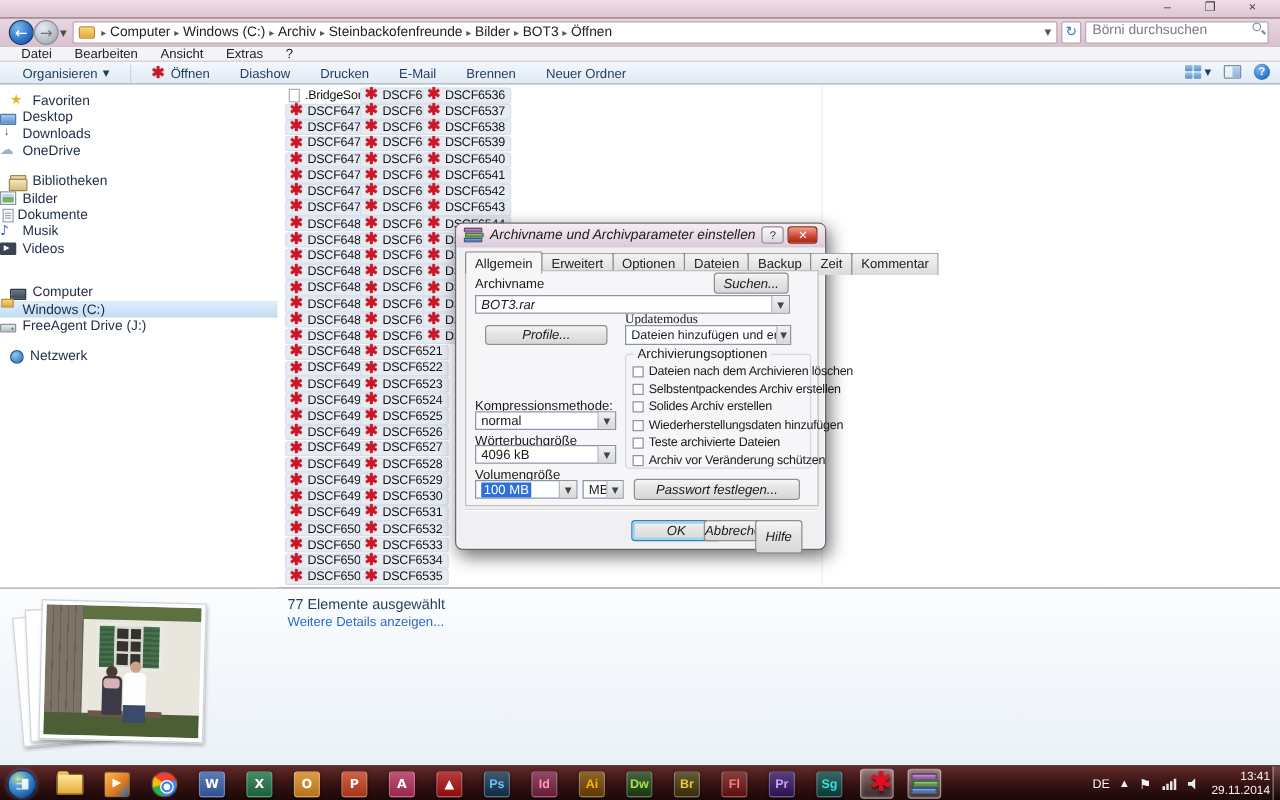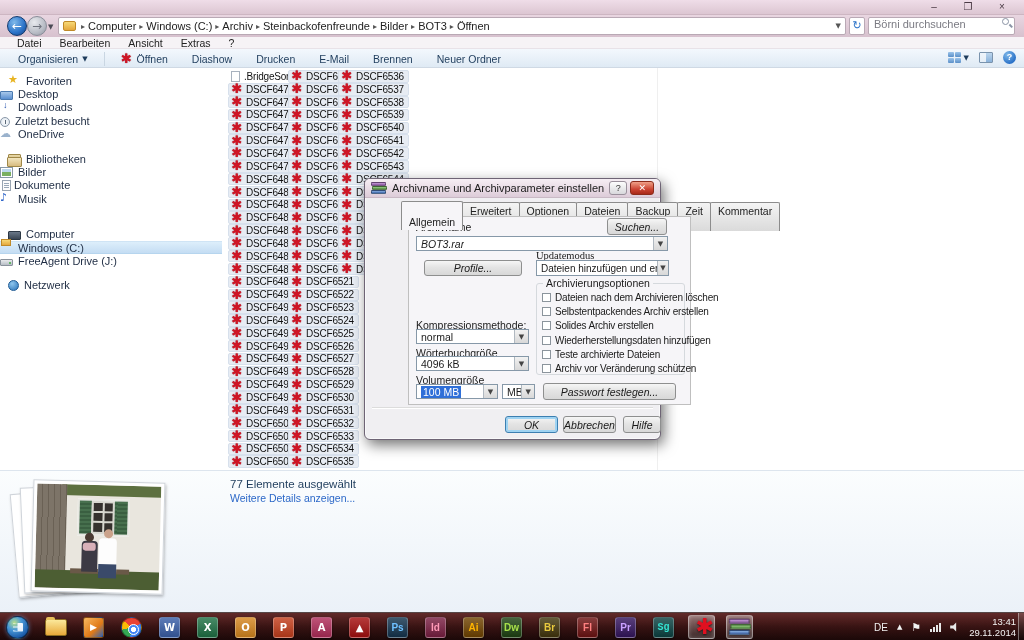--- a/index.html
+++ b/index.html
@@ -150,38 +150,38 @@
   .ph-p2::before { content:""; position:absolute; left:25%; top:-9px; width:9px; height:9px; border-radius:50%; background:#caa28a; }
   .ph-p2::after { content:""; position:absolute; left:0; bottom:-6px; width:100%; height:14px; background:#3a4a6a; }
 
   
   .dialog { position:absolute; left:364px; top:178px; width:297px; height:262px; z-index:50;
             background:#f0eff2; border:1px solid #6e6475; border-radius:6px;
             box-shadow:3px 5px 14px rgba(0,0,0,.55), inset 0 0 0 1px rgba(255,255,255,.6); }
   .dlg-title { position:absolute; left:0; top:0; right:0; height:19px; border-radius:5px 5px 0 0;
                background:linear-gradient(#f6eef4,#ddccd9); display:flex; align-items:center;
                padding:0 6px; gap:5px; border-bottom:1px solid #c9b9c5; }
-  .dlg-title-text { font-size:11px; color:#1a1a1a; white-space:nowrap; }
+  .dlg-title-text { font-size:11px; color:#1a1a1a; white-space:nowrap;font-style:italic; }
   .books { width:16px; height:13px; position:relative; flex:none; }
   .books i { position:absolute; left:0; width:15px; height:4px; border-radius:1px; border:1px solid rgba(0,0,0,.35); }
   .books i:nth-child(1) { top:0; background:linear-gradient(#c79ad6,#8a56a0); }
   .books i:nth-child(2) { top:4px; left:1px; background:linear-gradient(#9ed08a,#4e8a3c); }
   .books i:nth-child(3) { top:8px; background:linear-gradient(#8ab0e0,#3a62a8); }
   .dlg-btns { margin-left:auto; display:flex; gap:3px; }
   .dlg-help { width:18px; height:14px; border-radius:3px; background:linear-gradient(#fdfdfd,#d8d8dc);
               border:1px solid #9a909c; font-size:9px; text-align:center; line-height:13px; color:#333; }
   .dlg-close { width:24px; height:14px; border-radius:3px; background:linear-gradient(#f0a088,#cc4433 60%,#a82818);
                border:1px solid #8c2a1a; color:#fff; font-size:9px; text-align:center; line-height:13px; }
   .tabs { position:absolute; left:7px; top:23px; display:flex; }
   .tab { padding:2px 7px 2px; font-size:10.5px; border:1px solid #8c8c8c; border-bottom:none;
          background:linear-gradient(#f4f4f4,#dadada); margin-right:-1px; border-radius:2px 2px 0 0;
          color:#222; position:relative; }
-  .tab.active { background:#f6f5f8; z-index:2; padding-top:14px; top:-1px;margin-left:29px; }
+  .tab.active { background:#f6f5f8; z-index:2; padding-top:3px; top:-1px; }
   .tabpage { position:absolute; left:7px; top:37px; width:283px; height:189px;
-             border:1px solid #bfbfbf; background:#f6f5f8;margin-left:36px; }
+             border:1px solid #bfbfbf; background:#f6f5f8; }
   .dl { position:absolute; font-size:10.5px; color:#1a1a1a; white-space:nowrap; }
   .btn { position:absolute; background:linear-gradient(#f6f6f6,#e4e4e4 45%,#d8d8d8);
          border:1px solid #8e8f8f; border-radius:3px; font-size:10.5px; text-align:center; color:#1a1a1a;font-style:italic; }
   .btn-default { box-shadow:0 0 0 2px #9fd3f2 inset; border-color:#3c7fb1; }
   .combo { position:absolute; background:#fff; border:1px solid #8698a8; display:flex; align-items:center;
            font-size:10.5px; padding-left:4px; }
   .combo .dd { margin-left:auto; width:14px; align-self:stretch; background:linear-gradient(#f2f2f2,#d8d8d8);
                border-left:1px solid #b0b8c0; text-align:center; font-size:7px; line-height:14px; color:#444; }
   .combo .val { white-space:nowrap; overflow:hidden; }
   .hl { background:#2f6fd8; color:#fff; padding:0 2px; }
@@ -357,24 +357,20 @@
           </div>
           <div class="sb-item">
             <span class="ic ic-desktop"></span>
             <span>Desktop</span>
           </div>
           <div class="sb-item">
             <span class="ic ic-downloads"></span>
             <span>Downloads</span>
           </div>
           <div class="sb-item">
-            <span class="ic ic-clock"></span>
-            <span>Zuletzt besucht</span>
-          </div>
-          <div class="sb-item">
             <span class="ic ic-cloud">
               <span class="g">☁</span>
             </span>
             <span>OneDrive</span>
           </div>
           <div class="sb-gap"></div>
           <div class="sb-item sb-root">
             <span class="ic ic-lib"></span>
             <span>Bibliotheken</span>
           </div>
@@ -384,20 +380,24 @@
           </div>
           <div class="sb-item">
             <span class="ic ic-docs"></span>
             <span>Dokumente</span>
           </div>
           <div class="sb-item">
             <span class="ic ic-music">
               <span class="g">♪</span>
             </span>
             <span>Musik</span>
+          </div>
+          <div class="sb-item">
+            <span class="ic ic-videos"></span>
+            <span>Videos</span>
           </div>
           <div class="sb-gap"></div>
           <div class="sb-gap"></div>
           <div class="sb-item sb-root">
             <span class="ic ic-computer"></span>
             <span>Computer</span>
           </div>
           <div class="sb-item sb-sel">
             <span class="ic ic-drive-c"></span>
             <span>Windows (C:)</span>
@@ -1008,23 +1008,23 @@
         <span class="dd glyph">▼</span>
       </div>
       <div class="combo" style="left:93px; top:167px; width:33px; height:15px;">
         <span class="val">MB</span>
         <span class="dd glyph">▼</span>
       </div>
       <button class="btn" style="left:134px; top:166px; width:133px; height:17px;">Passwort festlegen...</button>
     </div>
 
     <div class="dlg-sep"></div>
-    <button class="btn btn-default" style="left:140px; top:237px; width:53px; height:17px;">OK</button>
+    <button class="btn btn-default" style="left:140px; top:237px; width:72px; height:17px;">OK</button>
     <button class="btn" style="left:198px; top:237px; width:53px; height:17px;">Abbrechen</button>
-    <button class="btn" style="left:258px; top:237px; width:38px; height:17px;">Hilfe</button>
+    <button class="btn" style="left:239px; top:237px; width:38px; height:27px;">Hilfe</button>
   </div>
 
   <div class="taskbar">
     <div class="tb-icons" id="tb-icons">
         <span class="tb-slot">
           <span class="orb-start"></span>
         </span>
         <span class="tb-slot">
           <span class="tile-folder"></span>
         </span>
@@ -1067,21 +1067,21 @@
         <span class="tb-slot">
           <span class="app-tile" style="background: linear-gradient(rgba(255, 255, 255, 0.18), rgba(0, 0, 0, 0.15)), rgb(66, 53, 12); color: rgb(232, 201, 62);">Br</span>
         </span>
         <span class="tb-slot">
           <span class="app-tile" style="background: linear-gradient(rgba(255, 255, 255, 0.18), rgba(0, 0, 0, 0.15)), rgb(109, 18, 18); color: rgb(255, 128, 128);">Fl</span>
         </span>
         <span class="tb-slot">
           <span class="app-tile" style="background: linear-gradient(rgba(255, 255, 255, 0.18), rgba(0, 0, 0, 0.15)), rgb(52, 21, 94); color: rgb(201, 160, 255);">Pr</span>
         </span>
         <span class="tb-slot">
-          <span class="app-tile" style="background: linear-gradient(rgba(255, 255, 255, 0.18), rgba(0, 0, 0, 0.15)), rgb(12, 66, 66); color: rgb(53, 224, 208); font-family: Liberation Mono, monospace;">Sg</span>
+          <span class="app-tile" style="background: linear-gradient(rgba(255, 255, 255, 0.18), rgba(0, 0, 0, 0.15)), rgb(12, 66, 66); color: rgb(53, 224, 208);">Sg</span>
         </span>
         <span class="tb-slot tb-active">
           <span class="ast tile-ast">✱</span>
         </span>
         <span class="tb-slot tb-active">
           <span class="books tb-books">
             <i></i>
             <i></i>
             <i></i>
           </span>

